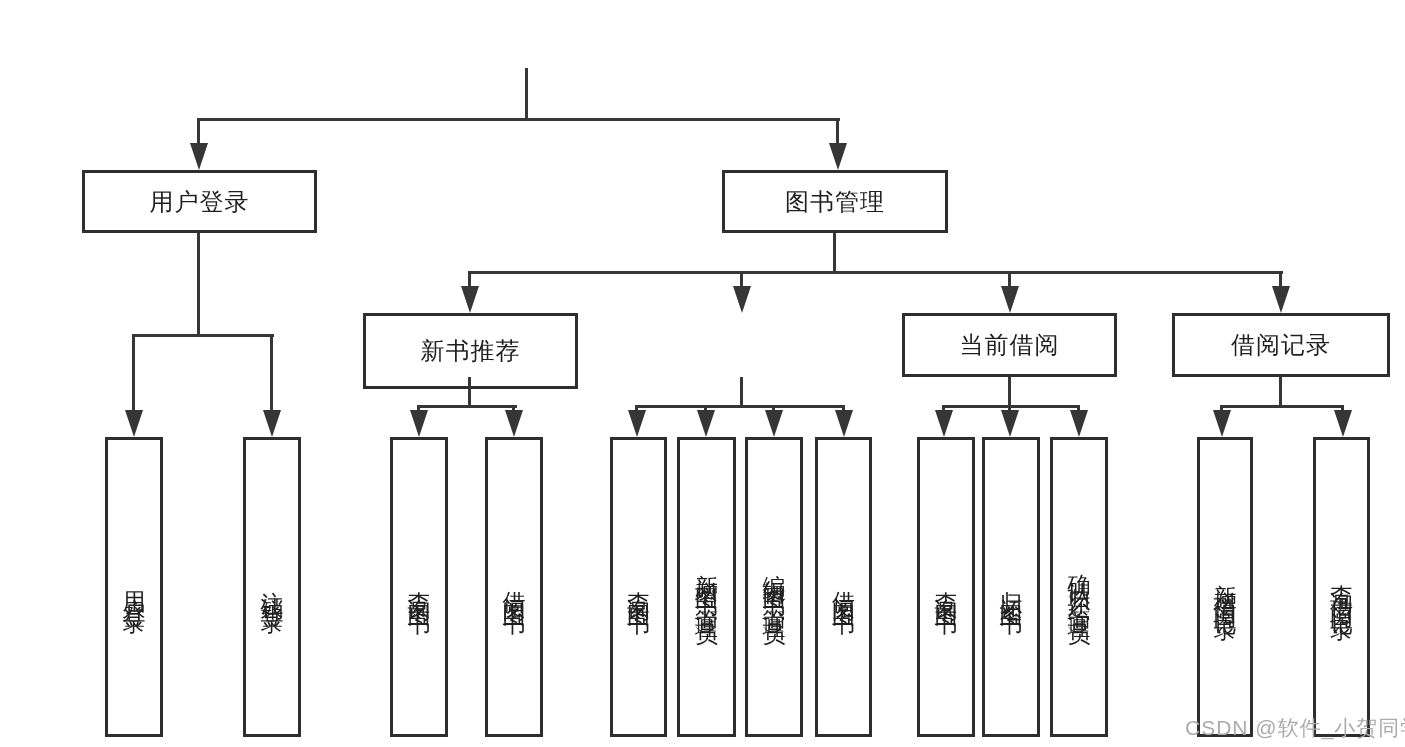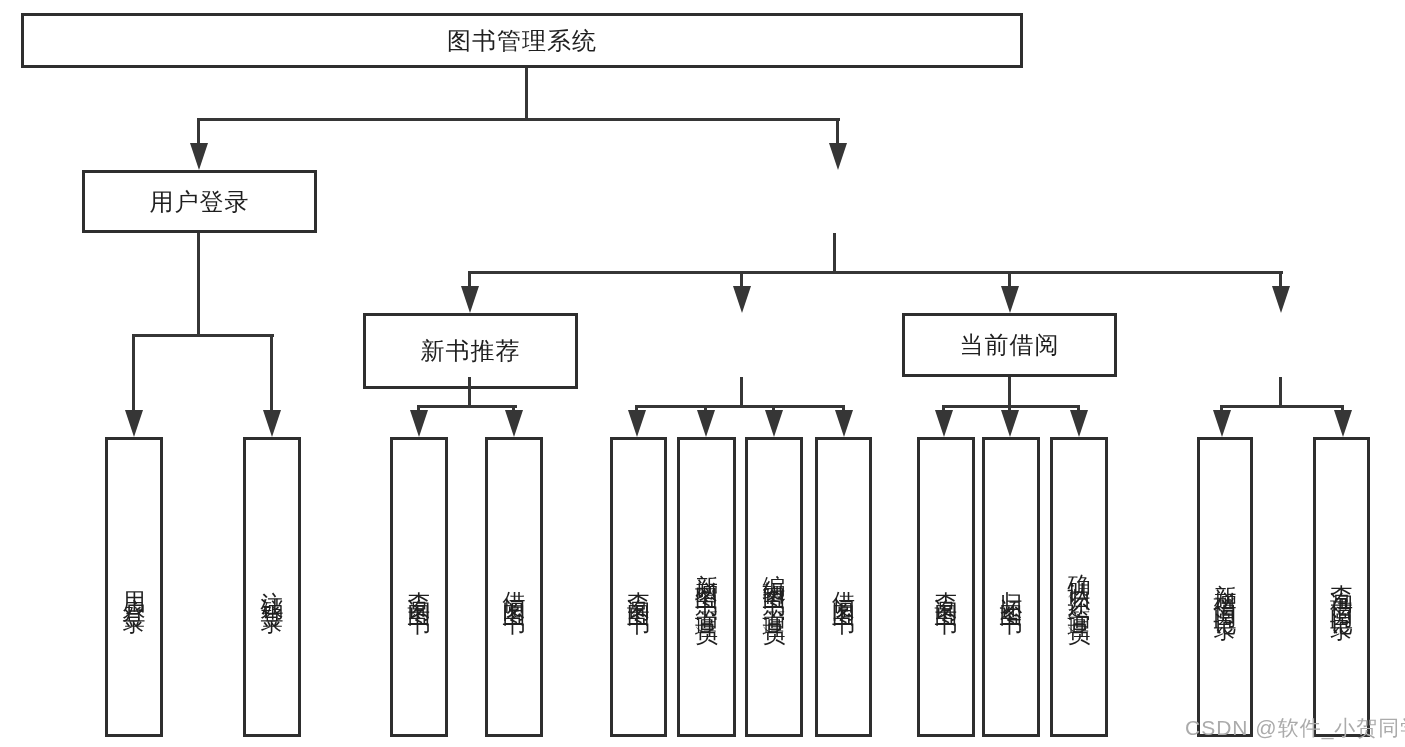--- a/index.html
+++ b/index.html
@@ -25,38 +25,41 @@
   .watermark{
     position:absolute;left:1185px;top:714px;width:215px;text-align:right;
     font-size:21px;color:#ababab;letter-spacing:1px;white-space:nowrap;
   }
 </style>
 </head>
 <body>
 
 <div id="stage">
 
-  <div class="node" style="left:21px;top:13px;width:1002px;height:55px;">
-    <span>图书管理系统</span>
-  </div>
 
   <div class="node" style="left:82px;top:170px;width:235px;height:63px;">
     <span>用户登录</span>
   </div>
 
+  <div class="node" style="left:722px;top:170px;width:226px;height:63px;">
+    <span>图书管理</span>
+  </div>
 
   <div class="node" style="left:363px;top:313px;width:215px;height:76px;">
     <span>新书推荐</span>
   </div>
 
 
   <div class="node" style="left:902px;top:313px;width:215px;height:64px;text-align:center;">
     <span>当前借阅</span>
   </div>
 
+  <div class="node" style="left:1172px;top:313px;width:218px;height:64px;">
+    <span>借阅记录</span>
+  </div>
 
   <div class="node vnode" style="left:105px;top:437px;width:58px;height:300px;">
     <span>用户登录</span>
   </div>
   <div class="node vnode" style="left:243px;top:437px;width:58px;height:300px;">
     <span>注销登录</span>
   </div>
 
   <div class="node vnode" style="left:390px;top:437px;width:58px;height:300px;">
     <span>查询图书</span>

